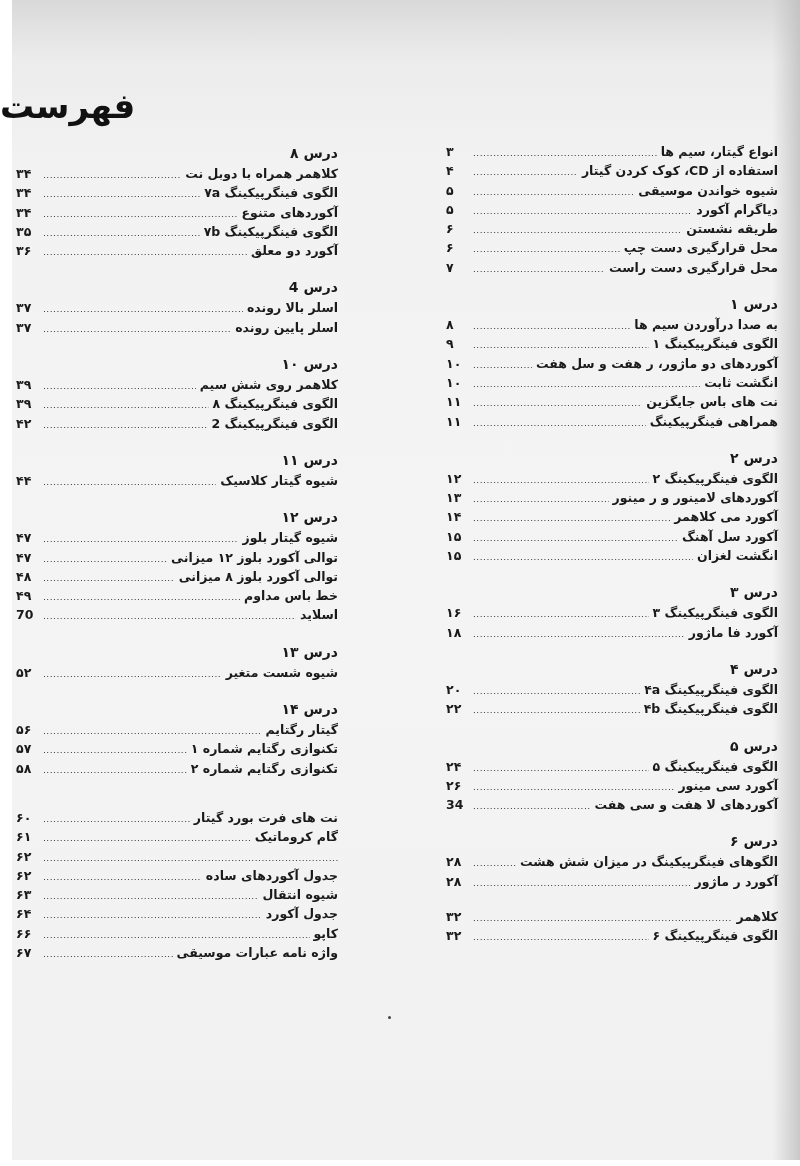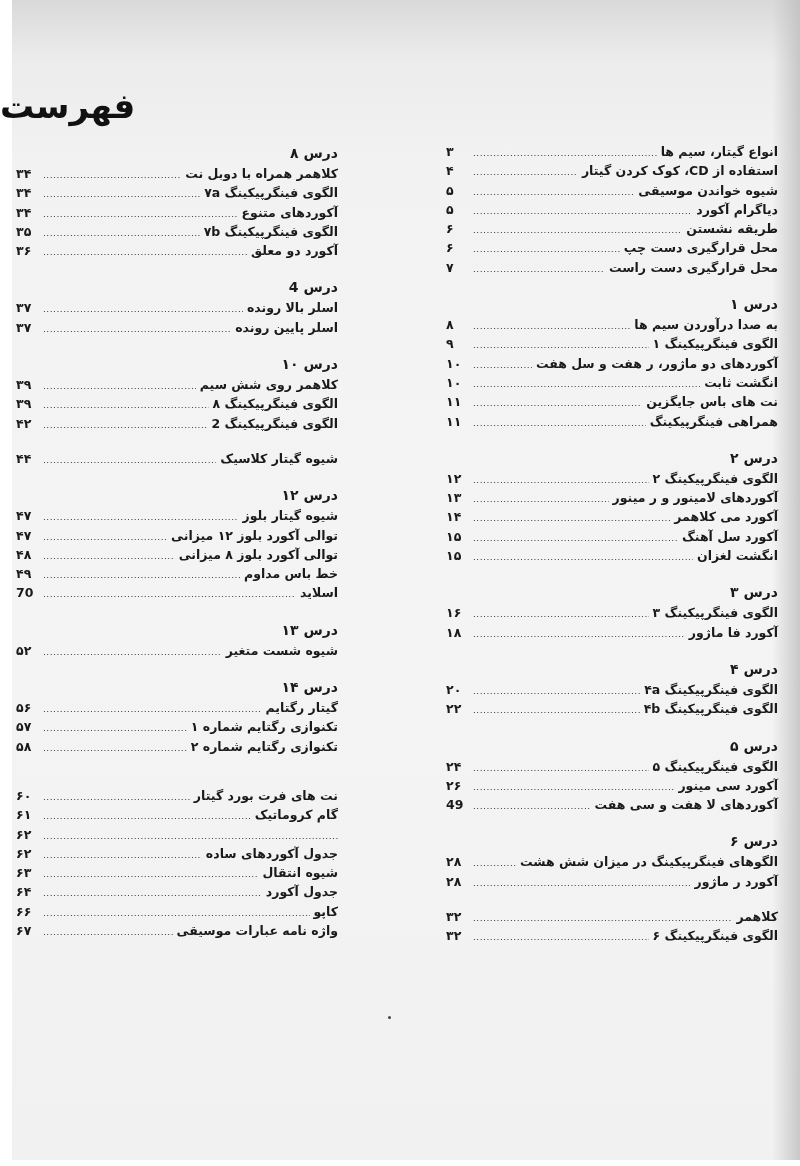--- a/index.html
+++ b/index.html
@@ -190,21 +190,21 @@
         <span class="page-no">۲۴</span>
       </div>
     <div class="row">
         <span class="label">آکورد سی مینور</span>
         <span class="dots"></span>
         <span class="page-no">۲۶</span>
       </div>
     <div class="row">
         <span class="label">آکوردهای لا هفت و سی هفت</span>
         <span class="dots"></span>
-        <span class="page-no">49</span>
+        <span class="page-no">34</span>
       </div>
   </div>
   <div class="gap"></div>
 
   <div>
     <div class="lesson">درس ۶</div>
     <div class="row">
         <span class="label">الگوهای فینگرپیکینگ در میزان شش هشت</span>
         <span class="dots"></span>
         <span class="page-no">۲۸</span>
@@ -292,20 +292,21 @@
       </div>
     <div class="row">
         <span class="label">الگوی فینگرپیکینگ 2</span>
         <span class="dots"></span>
         <span class="page-no">۴۲</span>
       </div>
   </div>
   <div class="gap"></div>
 
   <div>
+    <div class="lesson">درس ۱۱</div>
     <div class="row">
         <span class="label">شیوه گیتار کلاسیک</span>
         <span class="dots"></span>
         <span class="page-no">۴۴</span>
       </div>
   </div>
   <div class="gap"></div>
 
   <div>
     <div class="lesson">درس ۱۲</div>

